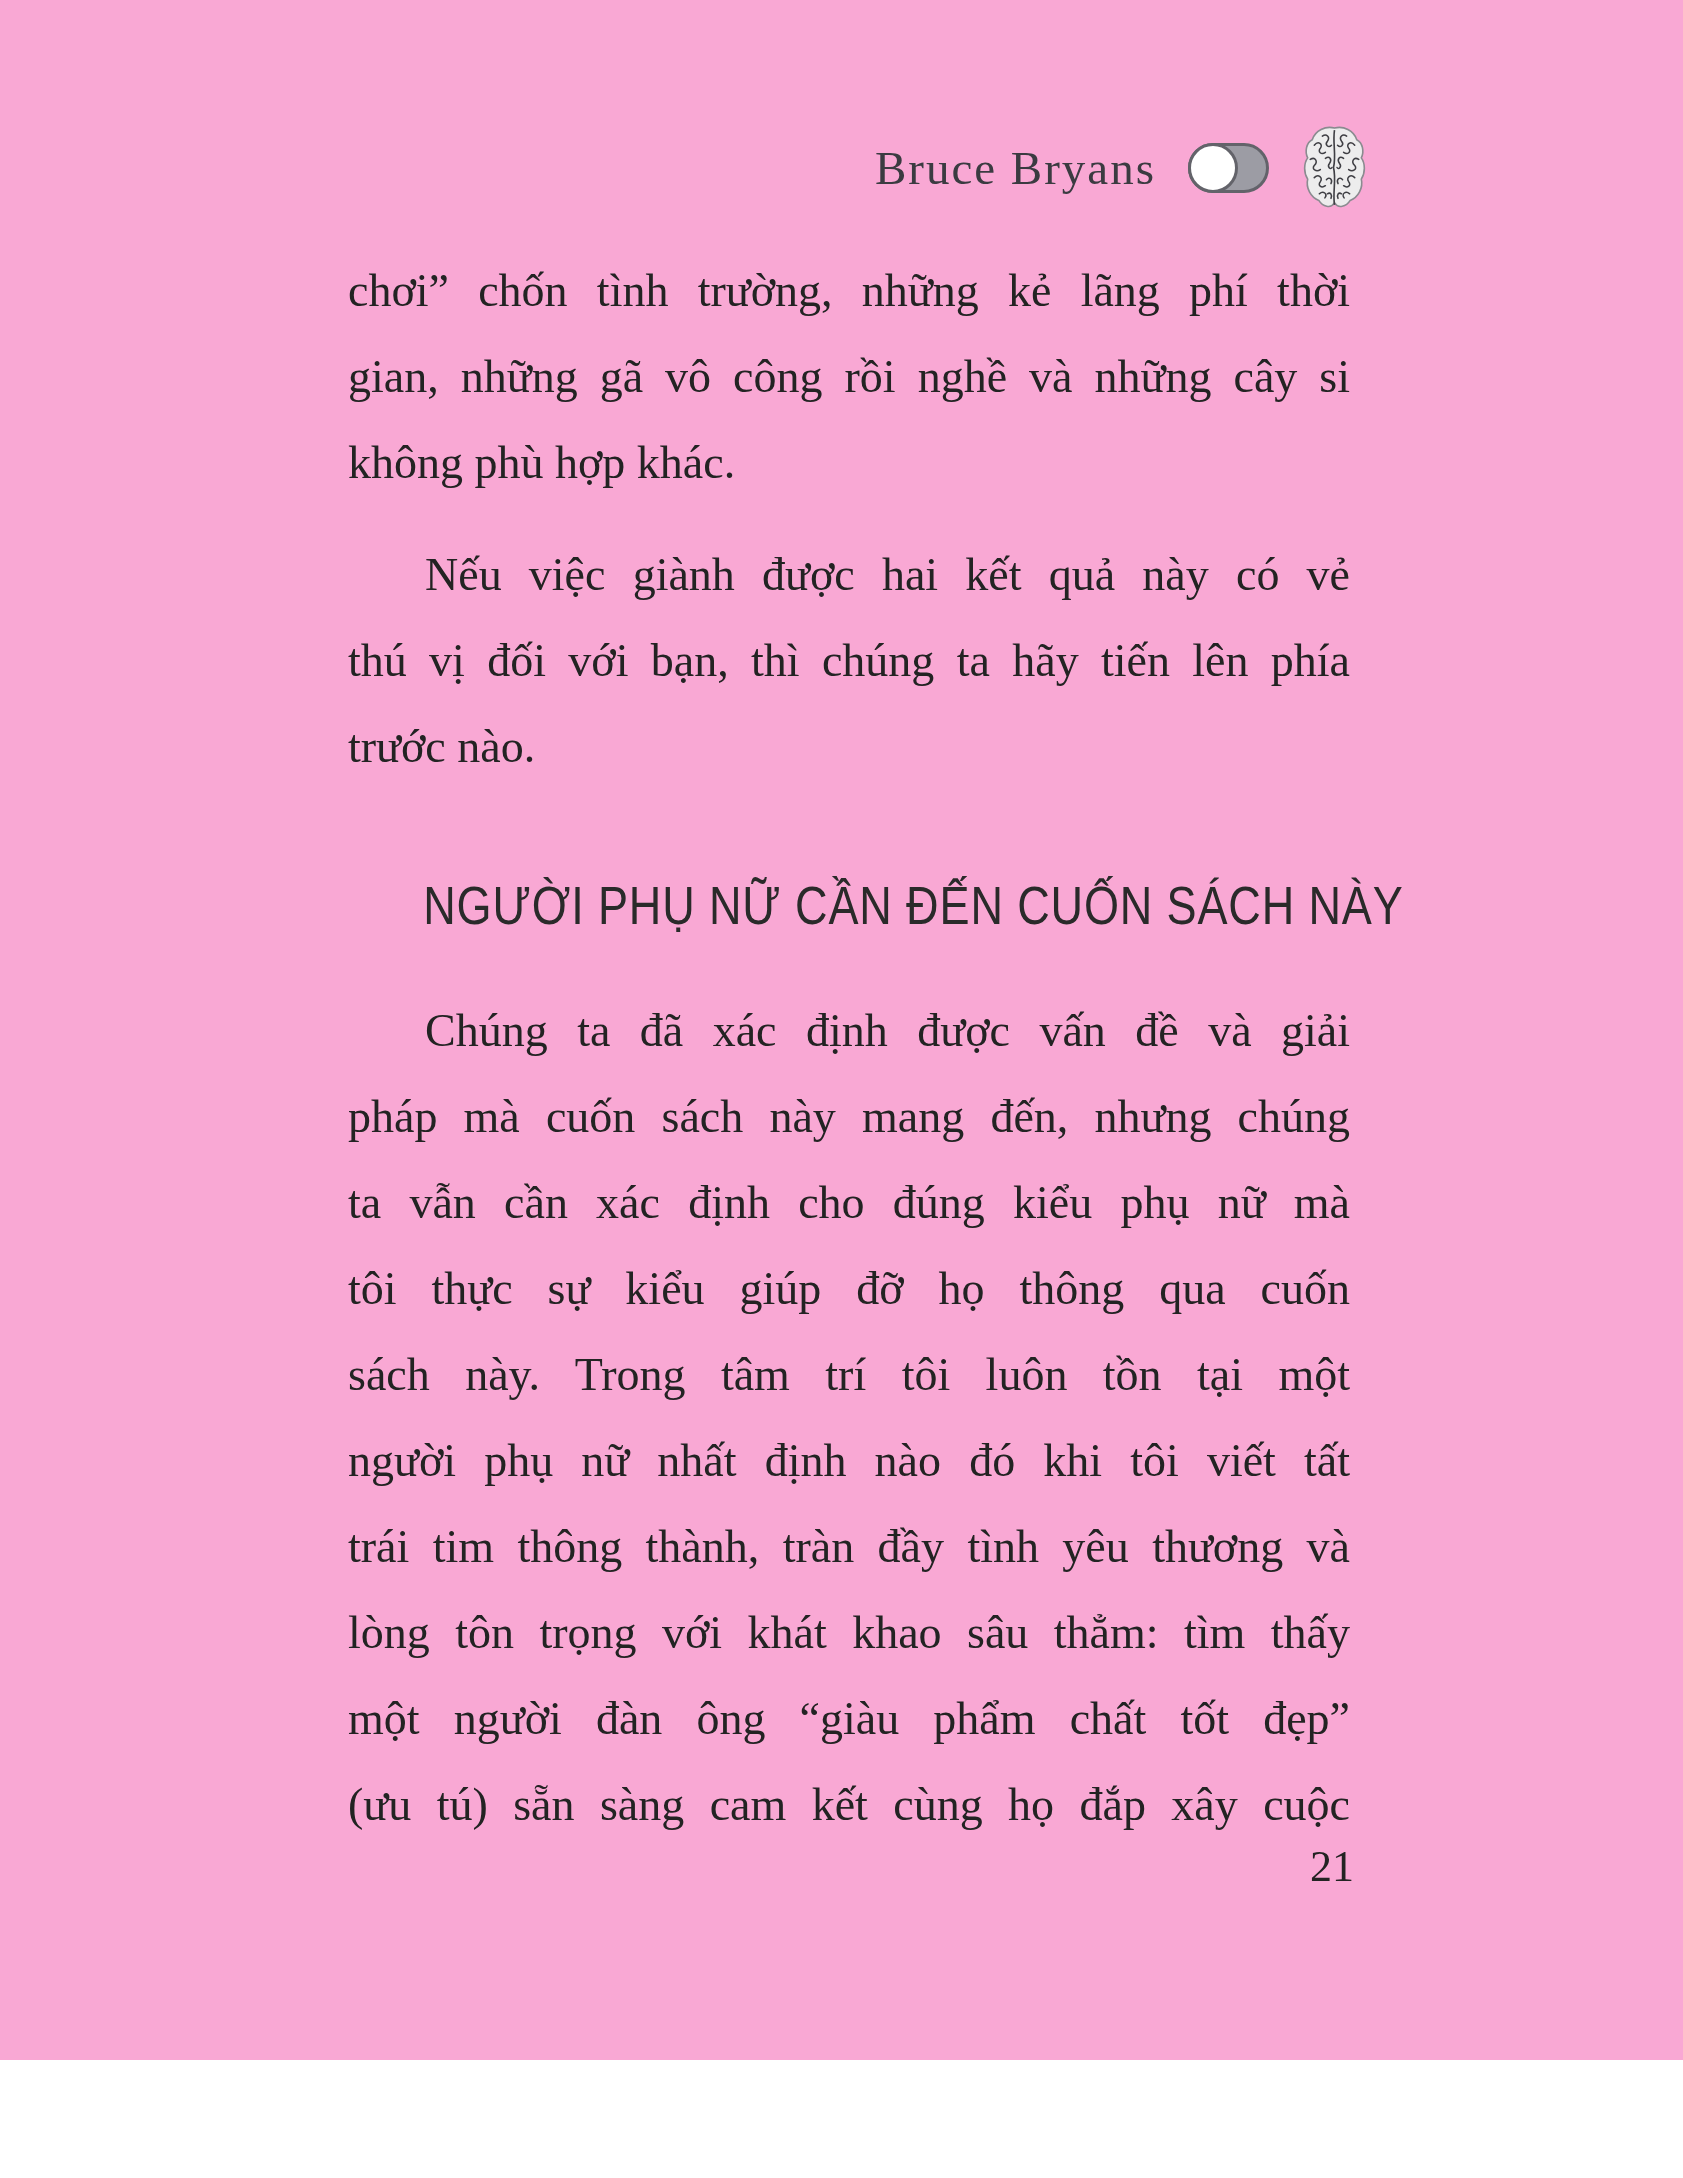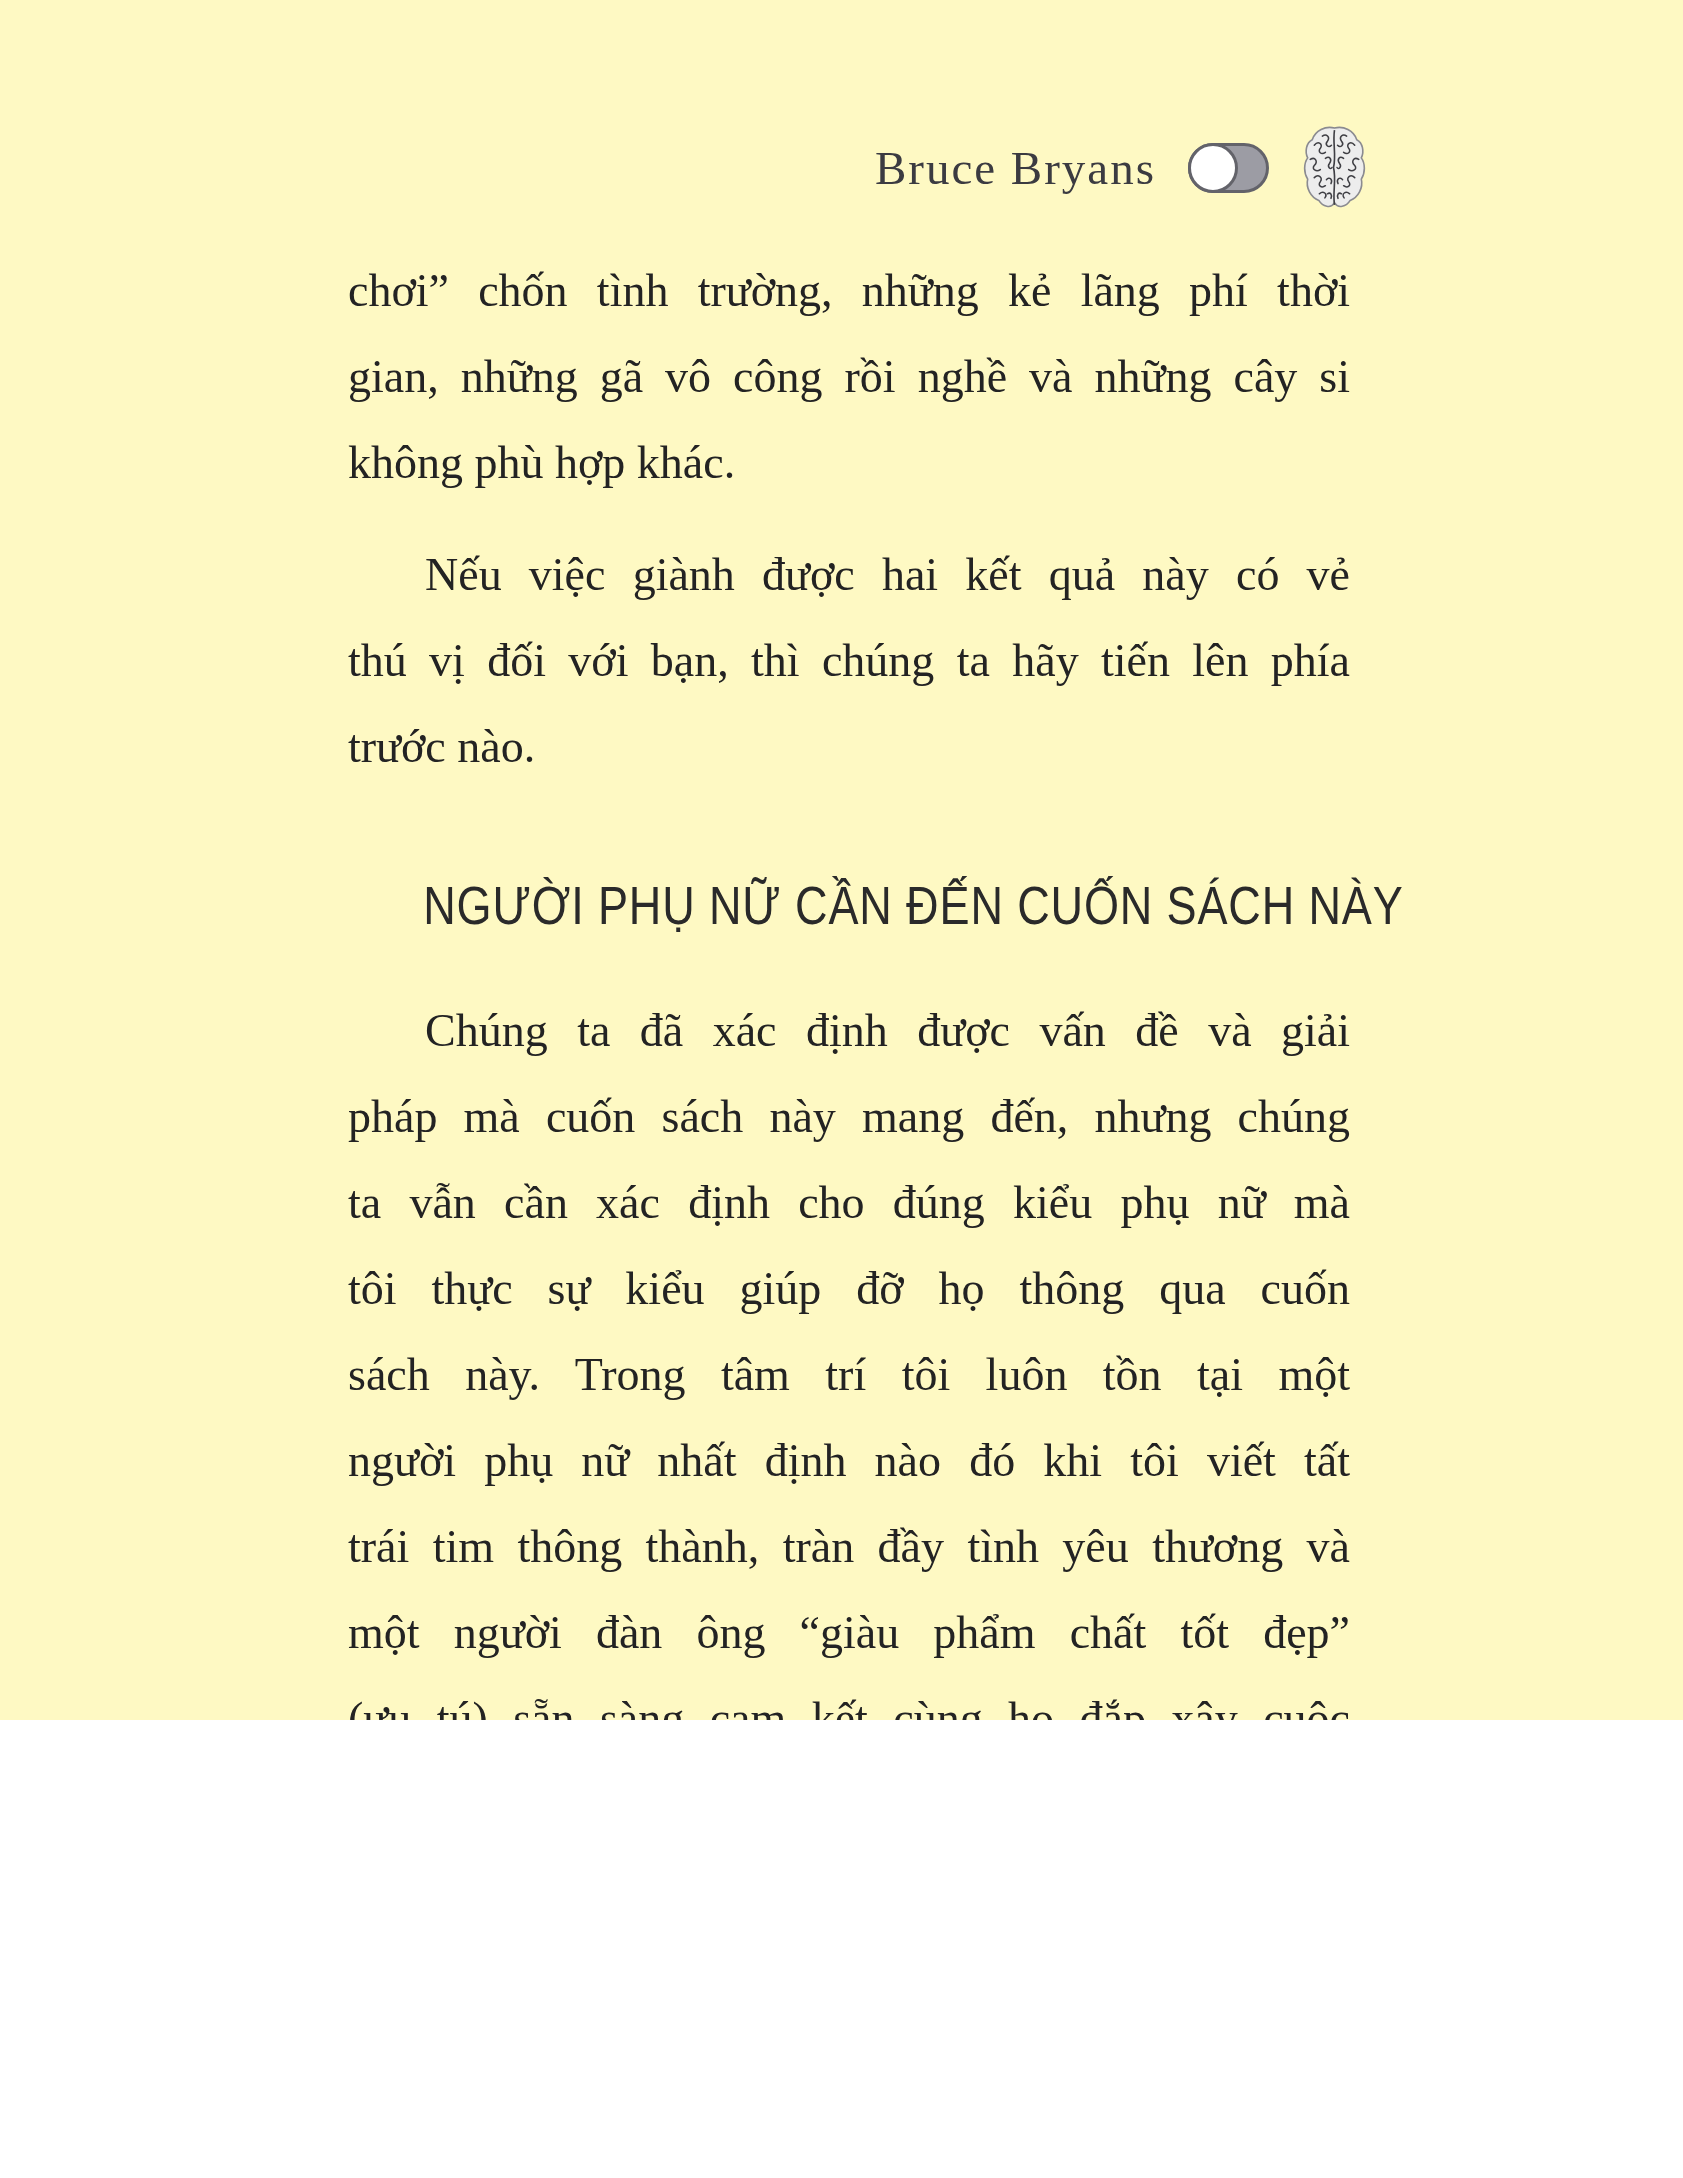--- a/index.html
+++ b/index.html
@@ -1,19 +1,19 @@
 <!DOCTYPE html>
 <html><head>
 <meta charset="utf-8">
 <style>
   html,body { margin:0; padding:0; background:#ffffff; }
   .page {
     position:relative;
-    width:1683px; height:1720px;
-    background:#fef9c3;
+    width:1683px; height:2060px;
+    background:#f9a8d4;
     font-family:"Liberation Serif", serif;
     color:#232323;
     overflow:hidden;
   }
 
   
   .hdr {
     position:absolute; top:125px; right:315px;
     display:flex; align-items:center; gap:32px;
   }
@@ -110,20 +110,21 @@
       </section>
     <h2 class="sec-heading">NGƯỜI PHỤ NỮ CẦN ĐẾN CUỐN SÁCH NÀY</h2>
     <section class="para3">
         <div class="line indent">Chúng ta đã xác định được vấn đề và giải</div>
         <div class="line">pháp mà cuốn sách này mang đến, nhưng chúng</div>
         <div class="line">ta vẫn cần xác định cho đúng kiểu phụ nữ mà</div>
         <div class="line">tôi thực sự kiểu giúp đỡ họ thông qua cuốn</div>
         <div class="line">sách này. Trong tâm trí tôi luôn tồn tại một</div>
         <div class="line">người phụ nữ nhất định nào đó khi tôi viết tất</div>
         <div class="line">trái tim thông thành, tràn đầy tình yêu thương và</div>
+        <div class="line">lòng tôn trọng với khát khao sâu thẳm: tìm thấy</div>
         <div class="line">một người đàn ông “giàu phẩm chất tốt đẹp”</div>
         <div class="line">(ưu tú) sẵn sàng cam kết cùng họ đắp xây cuộc</div>
       </section>
   </div>
 
   <div class="page-number">21</div>
 
 </div>
 
 

